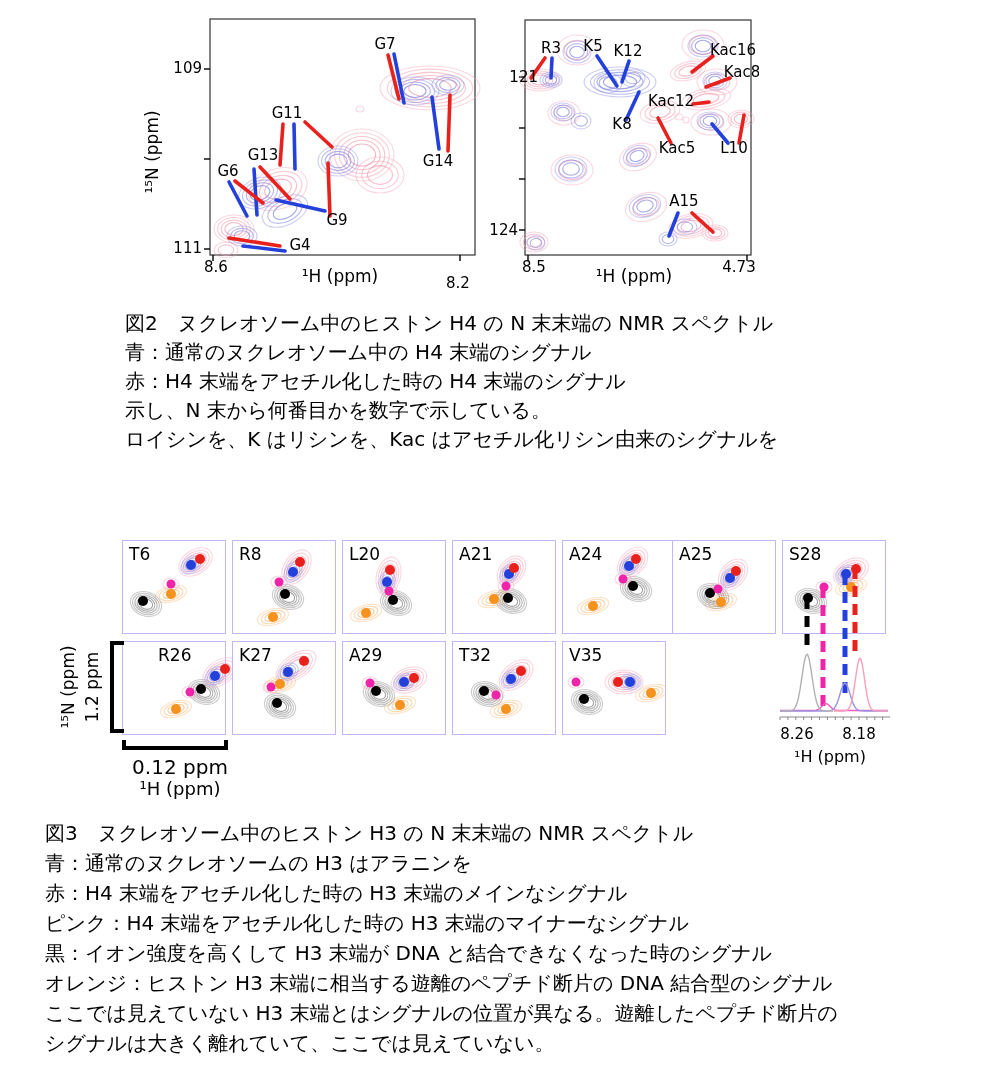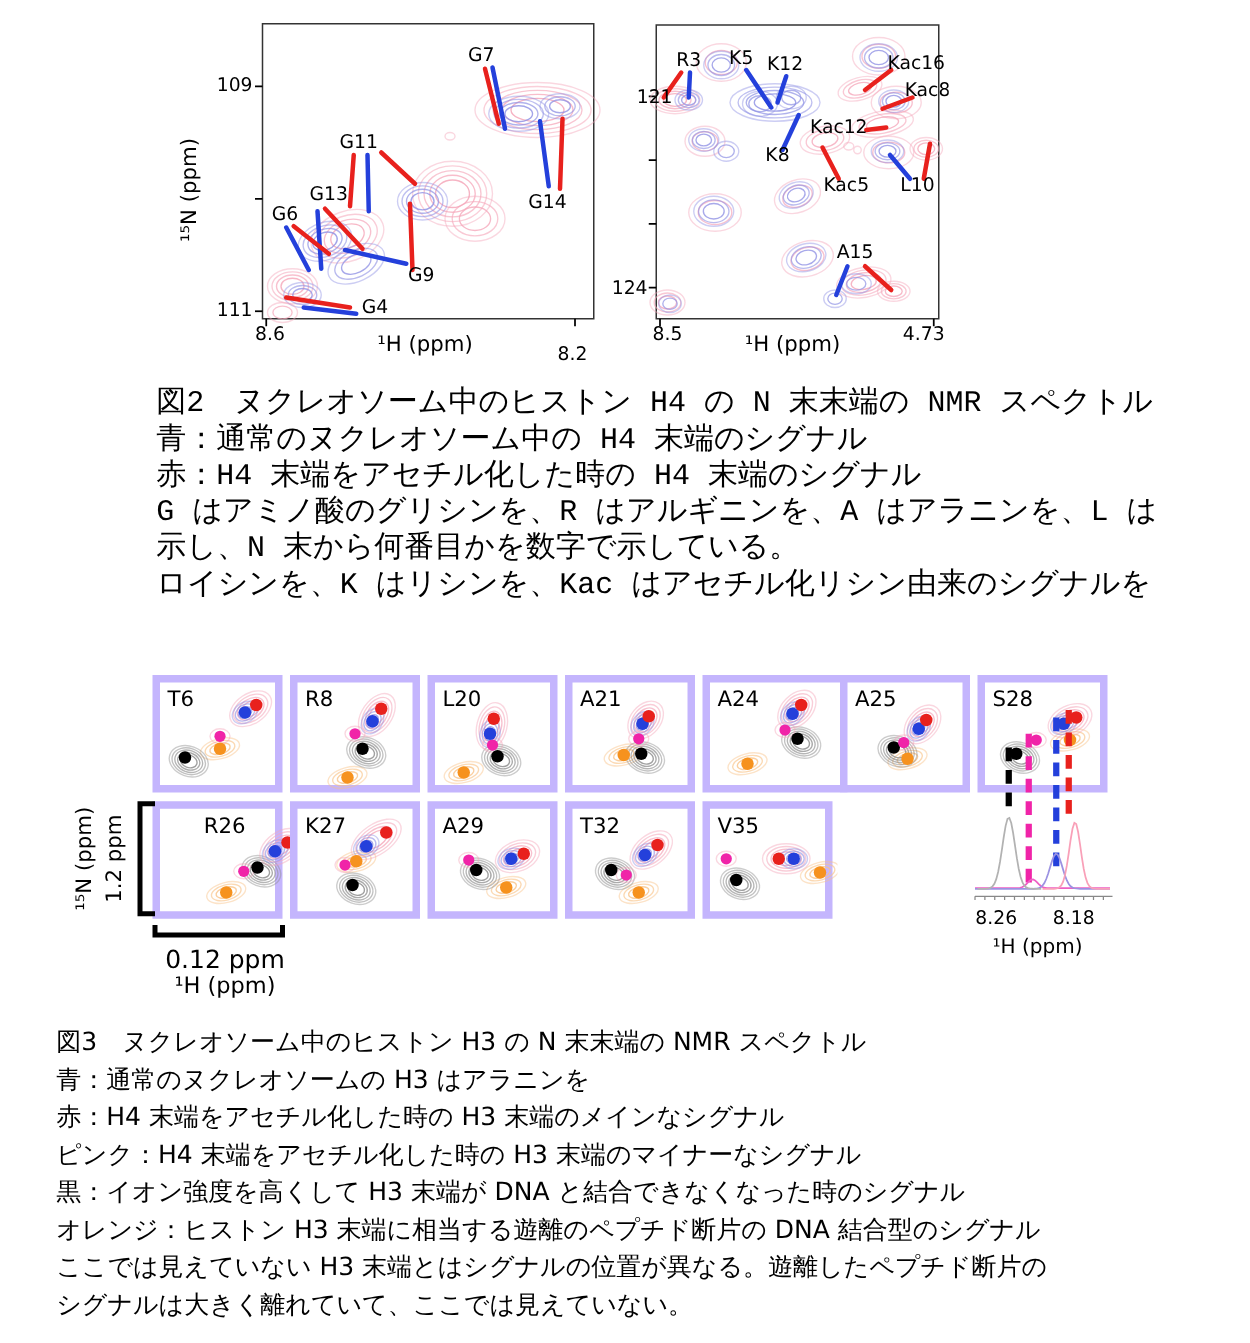--- a/index.html
+++ b/index.html
@@ -6,23 +6,23 @@
   body{width:1000px;height:1074px;overflow:hidden;
        font-family:"DejaVu Sans","Liberation Sans",sans-serif;color:#000;}
   #root{position:relative;width:1000px;height:1074px;background:#fff;}
   .abs{position:absolute;}
   .tick{font-size:15px;line-height:18px;}
   .tick.right{text-align:right;}
   .tick.center{text-align:center;}
   .axlab{font-size:17px;text-align:center;}
   .rot{transform:translate(-50%,-50%) rotate(-90deg);white-space:nowrap;}
   .cap-line{white-space:nowrap;}
-  #cap2{font-size:24px;line-height:29px;font-family:Liberation Mono, monospace;}
+  #cap2{font-size:20px;line-height:29px;}
   #cap3{font-size:20px;line-height:30px;}
-  .nmr-panel{position:absolute;background:#fff;border:6px solid #c4b5fd;box-sizing:border-box;}
+  .nmr-panel{position:absolute;background:#fff;border:1px solid #c4b5fd;box-sizing:border-box;}
   .scale-lab{font-size:20px;text-align:center;white-space:nowrap;}
   svg{display:block;}
 </style>
 </head>
 <body>
 
 <div id="root">
 
   <section>
     <div class="abs rot axlab" style="left:152px;top:152px;">¹⁵N (ppm)</div>
@@ -235,21 +235,20 @@
         <div class="abs tick center" style="left: 717px; top: 258px; width: 44px;">4.73</div>
       </div>
 
     <div class="abs axlab" style="left:270px;top:266px;width:140px;">¹H (ppm)</div>
     <div class="abs axlab" style="left:564px;top:266px;width:140px;">¹H (ppm)</div>
 
     <div id="cap2" class="abs" style="left:125px;top:309px;width:770px;">
         <div class="cap-line">図2　ヌクレオソーム中のヒストン H4 の N 末末端の NMR スペクトル</div>
         <div class="cap-line">青：通常のヌクレオソーム中の H4 末端のシグナル</div>
         <div class="cap-line">赤：H4 末端をアセチル化した時の H4 末端のシグナル</div>
-        <div class="cap-line">G はアミノ酸のグリシンを、R はアルギニンを、A はアラニンを、L は</div>
         <div class="cap-line">示し、N 末から何番目かを数字で示している。</div>
         <div class="cap-line">ロイシンを、K はリシンを、Kac はアセチル化リシン由来のシグナルを</div>
       </div>
   </section>
 
   <section>
     <div id="fig3grid">
         <div class="nmr-panel" style="left: 122px; top: 540px; width: 104px; height: 94px;">
           <svg width="102" height="92" viewBox="0 0 102 92">
             <ellipse cx="48" cy="53" rx="16" ry="8" fill="none" stroke="#f8c285" stroke-width="1.1" opacity="0.45" transform="rotate(-15 48 53)"></ellipse>

